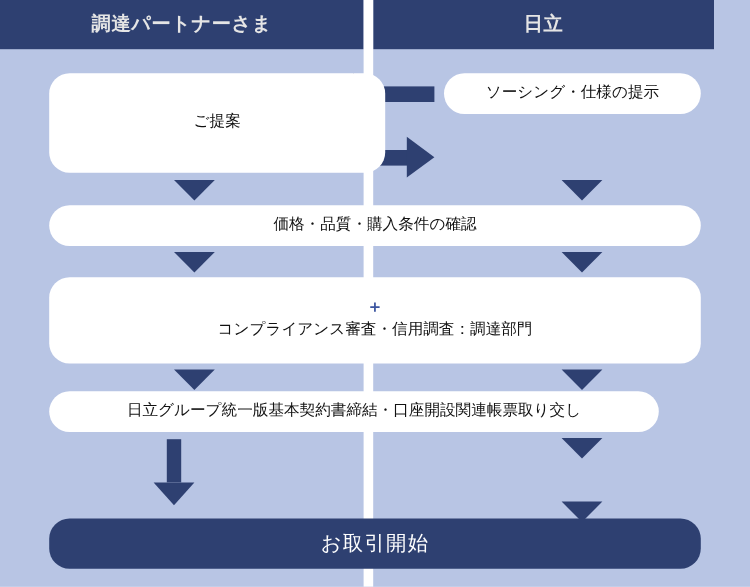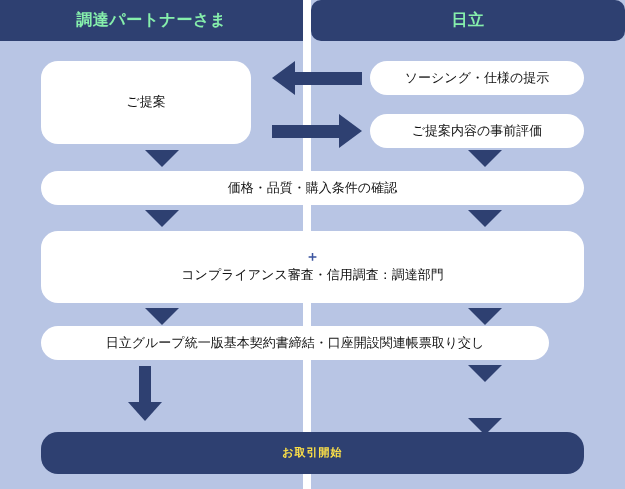--- a/index.html
+++ b/index.html
@@ -17,30 +17,30 @@
     background: #b8c5e4;
     overflow: hidden;
   }
 
   
   .hdr {
     position: absolute;
     top: 0;
     height: 41px;
     background: #2e4071;
-    color: #86efac;
+    color: #e5e5e5;
     font-size: 16px;
     font-weight: bold;
     display: flex;
     align-items: center;
     justify-content: center;
     letter-spacing: 0.5px;
   }
   .hdr-left  { left: 0;     width: 303px; }
-  .hdr-right { left: 311px; width: 314px; border-radius: 10px; }
+  .hdr-right { left: 311px; width: 284px; }
 
   
   .divider {
     position: absolute;
     left: 303px;
     top: 0;
     width: 8px;
     height: 489px;
     background: #ffffff;
     z-index: 5;
@@ -57,23 +57,23 @@
     justify-content: center;
     text-align: right;
     color: #111111;
     font-size: 13px;
     line-height: 1.55;
     z-index: 10;
     box-sizing: border-box;
   }
   .box.dark {
     background: #2e4071;
-    color: #fde047;
-    font-size: 11px;
-    font-weight: bold;
+    color: #ffffff;
+    font-size: 17px;
+    font-weight: normal;
     letter-spacing: 1px;
   }
   .plus {
     color: #3c55a0;
     font-weight: bold;
     font-size: 14px;
     line-height: 1.1;
   }
 
   
@@ -138,25 +138,24 @@
 </head>
 <body>
 
 <div id="canvas">
 
   <div class="hdr hdr-left">調達パートナーさま</div>
   <div class="hdr hdr-right">日立</div>
 
   <div class="divider"></div>
 
-  <div class="box" style="left:41px; top:61px; width:210px; height:83px;">ご提案</div>
+  <div class="box" style="left:41px; top:61px; width:280px; height:83px;">ご提案</div>
 
   <div class="box" style="left:370px; top:61px; width:214px; height:34px;">ソーシング・仕様の提示</div>
 
-  <div class="box" style="left:370px; top:114px; width:214px; height:34px;">ご提案内容の事前評価</div>
 
   <div class="arrow-h left" style="left:272px; top:61px; width:90px;">
     <div class="hshaft"></div>
     <div class="hhead"></div>
   </div>
 
   <div class="arrow-h right" style="left:272px; top:114px; width:90px;">
     <div class="hshaft"></div>
     <div class="hhead"></div>
   </div>

